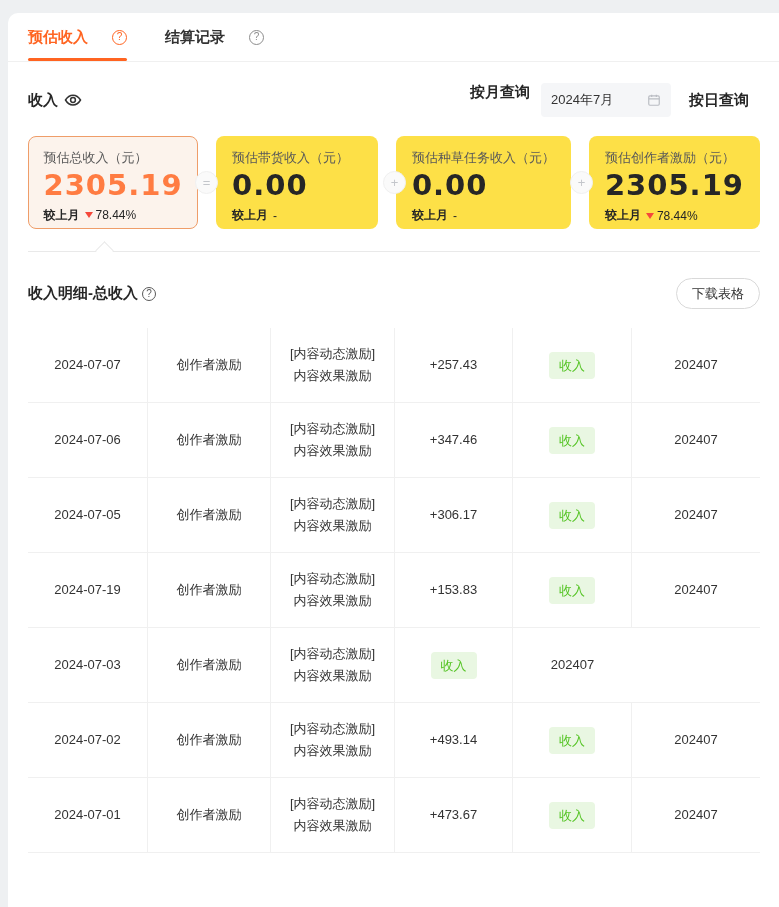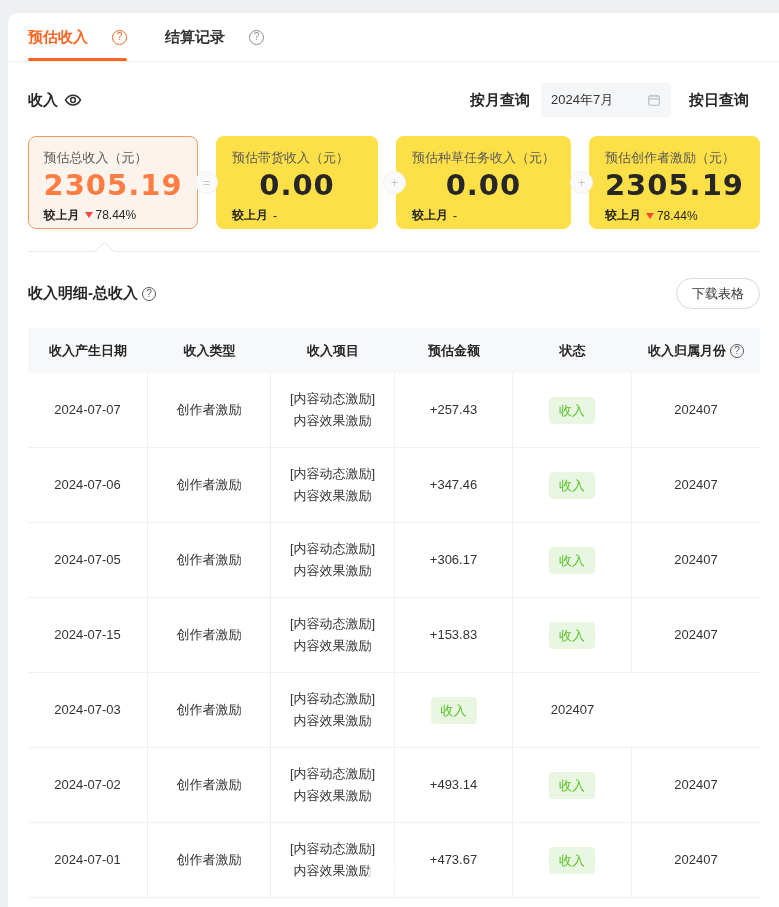--- a/index.html
+++ b/index.html
@@ -45,21 +45,21 @@
   
   .controls {
     display: flex; align-items: center;
     padding: 21px 19px 0 20px;
   }
   .income-title {
     display: flex; align-items: center; gap: 6px;
     font-size: 15px; font-weight: 700; color: #262626;
   }
   .eye { width: 18px; height: 18px; cursor: pointer; display: inline-flex; }
-  .filter-group { display: flex; align-items: center; }
+  .filter-group { display: flex; }
   .filter-group.month { margin-left: auto; }
   .filter-group.day { margin-left: 18px; }
   .filter-label { font-size: 15px; font-weight: 700; color: #262626; margin-right: 11px; }
   .filter-input {
     width: 130px; height: 34px; background: #f5f6f8; border-radius: 4px;
     display: flex; align-items: center; justify-content: space-between;
     padding: 0 10px; font-size: 13px; color: #333; cursor: pointer;
   }
   .filter-input .ph { color: #bfbfbf; }
   .cal { width: 14px; height: 14px; color: #b9bcc2; display: inline-flex; }
@@ -78,21 +78,20 @@
   .card.highlight {
     background: #fcf3ec;
     border: 1.5px solid #ef9d69;
     padding: 11.5px 14.5px 0 14.5px;
   }
   .card-label { font-size: 13px; color: #595959; white-space: nowrap; }
   .card-value {
     font-size: 29px; font-weight: 600; color: #262626;
     letter-spacing: 1px; margin-top: 1px;
     font-family: "DejaVu Sans", "Liberation Sans", sans-serif;
-    text-align: center;
   }
   .card.highlight .card-value { color: #ff7c42; }
   .card-compare {
     display: flex; align-items: center; gap: 3px;
     font-size: 12px; color: #262626; margin-top: 5px;
   }
   .card-compare .lbl { font-weight: 700; margin-right: 2px; }
   .tri-down {
     width: 0; height: 0; display: inline-block;
     border-left: 4px solid transparent; border-right: 4px solid transparent;
@@ -260,31 +259,20 @@
 
   <div class="section-head">
     <div class="section-title">
       <span>收入明细-总收入</span>
       <span class="q"></span>
     </div>
     <button class="download-btn">下载表格</button>
   </div>
 
   <div class="table">
-    <div class="thead">
-      <div class="th">收入产生日期</div>
-      <div class="th">收入类型</div>
-      <div class="th">收入项目</div>
-      <div class="th">预估金额</div>
-      <div class="th">状态</div>
-      <div class="th">
-        <span>收入归属月份</span>
-        <span class="q"></span>
-      </div>
-    </div>
     <div>
   <div class="tr">
     <div class="td">
             <span>2024-07-07</span>
           </div>
     <div class="td">
             <span>创作者激励</span>
           </div>
     <div class="td">
       <span>[内容动态激励]</span>
@@ -340,21 +328,21 @@
     <div class="td">
             <span class="badge">收入</span>
           </div>
     <div class="td">
             <span>202407</span>
           </div>
   </div>
 
   <div class="tr">
     <div class="td">
-            <span>2024-07-15</span>
+            <span>2024-07-19</span>
           </div>
     <div class="td">
             <span>创作者激励</span>
           </div>
     <div class="td">
       <span>[内容动态激励]</span>
       <span>内容效果激励</span>
     </div>
     <div class="td">
             <span>+153.83</span>

